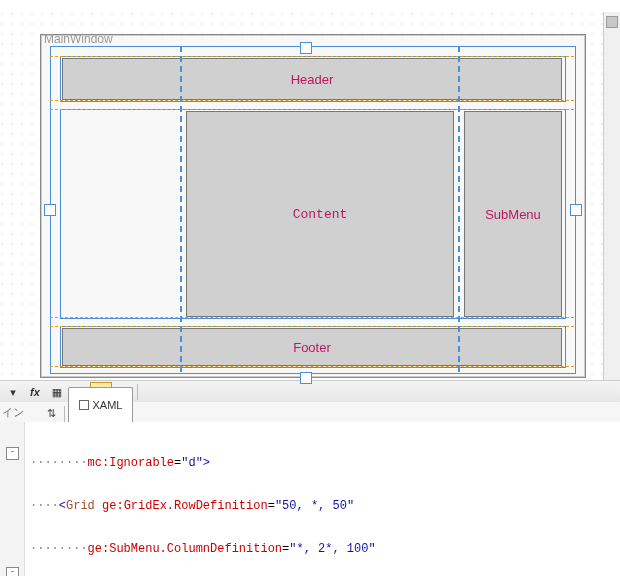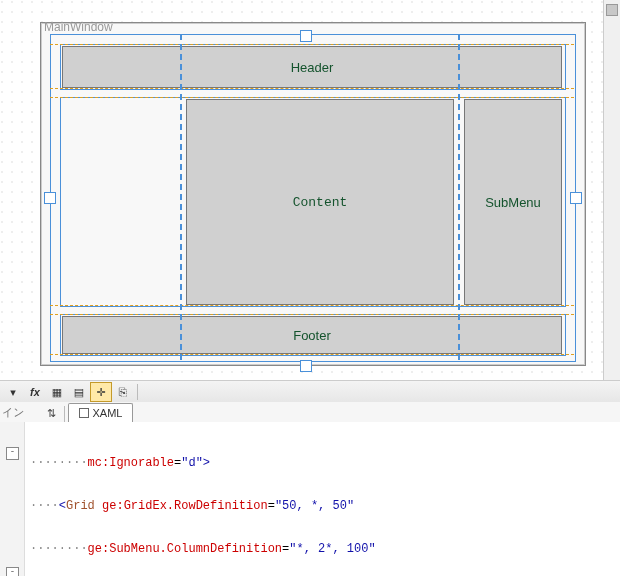--- a/index.html
+++ b/index.html
@@ -8,21 +8,21 @@
     width: 620px;
     height: 576px;
     font-family: "Segoe UI", Meiryo, sans-serif;
     font-size: 12px;
     overflow: hidden;
     background: #fff;
   }
   
   .canvas-bg {
     position: absolute;
-    left: 0; top: 0; right: 0; height: 380px;
+    left: 0; top: 12px; right: 0; height: 380px;
     background-color: #fff;
     background-image:
       radial-gradient(circle at 2px 2px, #eee 1px, transparent 1px);
     background-size: 10px 10px;
   }
   .window-frame {
     position: absolute;
     left: 40px;
     top: 22px;
     width: 544px;
@@ -84,21 +84,21 @@
   .gv2 { left: 458px; }
 
   
   .panel {
     position: absolute;
     background: #d0d0d0;
     border: 1px solid #777;
     display: flex;
     align-items: center;
     justify-content: center;
-    color: #14532d;
+    color: #be185d;
     font-size: 13px;
     z-index: 2;
   }
   .p-header  { left: 62px;  top: 46px;  width: 498px; height: 40px; }
   .p-menu    { left: 62px;  top: 99px;  width: 112px; height: 204px; }
   .p-content { left: 186px; top: 99px;  width: 266px; height: 204px; font-family: Liberation Mono, monospace; }
   .p-submenu { left: 464px; top: 99px;  width: 96px;  height: 204px; }
   .p-footer  { left: 62px;  top: 316px; width: 498px; height: 36px; }
 
   
@@ -135,21 +135,21 @@
     font-size: 11px;
   }
   .tab-left-label { color:#777; margin-right:18px; align-self:center; }
   .tab-icon {
     width: 18px; height: 18px;
     display:flex;align-items:center;justify-content:center;
     color:#444;
   }
   .tab {
     height: 18px;
-    padding: 0 10px;
+    padding: 8px 10px;
     border: 1px solid #999;
     border-bottom: none;
     background: #fff;
     display: flex; align-items:center;
     font-size: 11px;
     color: #333;
     border-radius: 2px 2px 0 0;
   }
   .tab .sq {
     width:8px;height:8px;border:1px solid #666;margin-right:4px;

